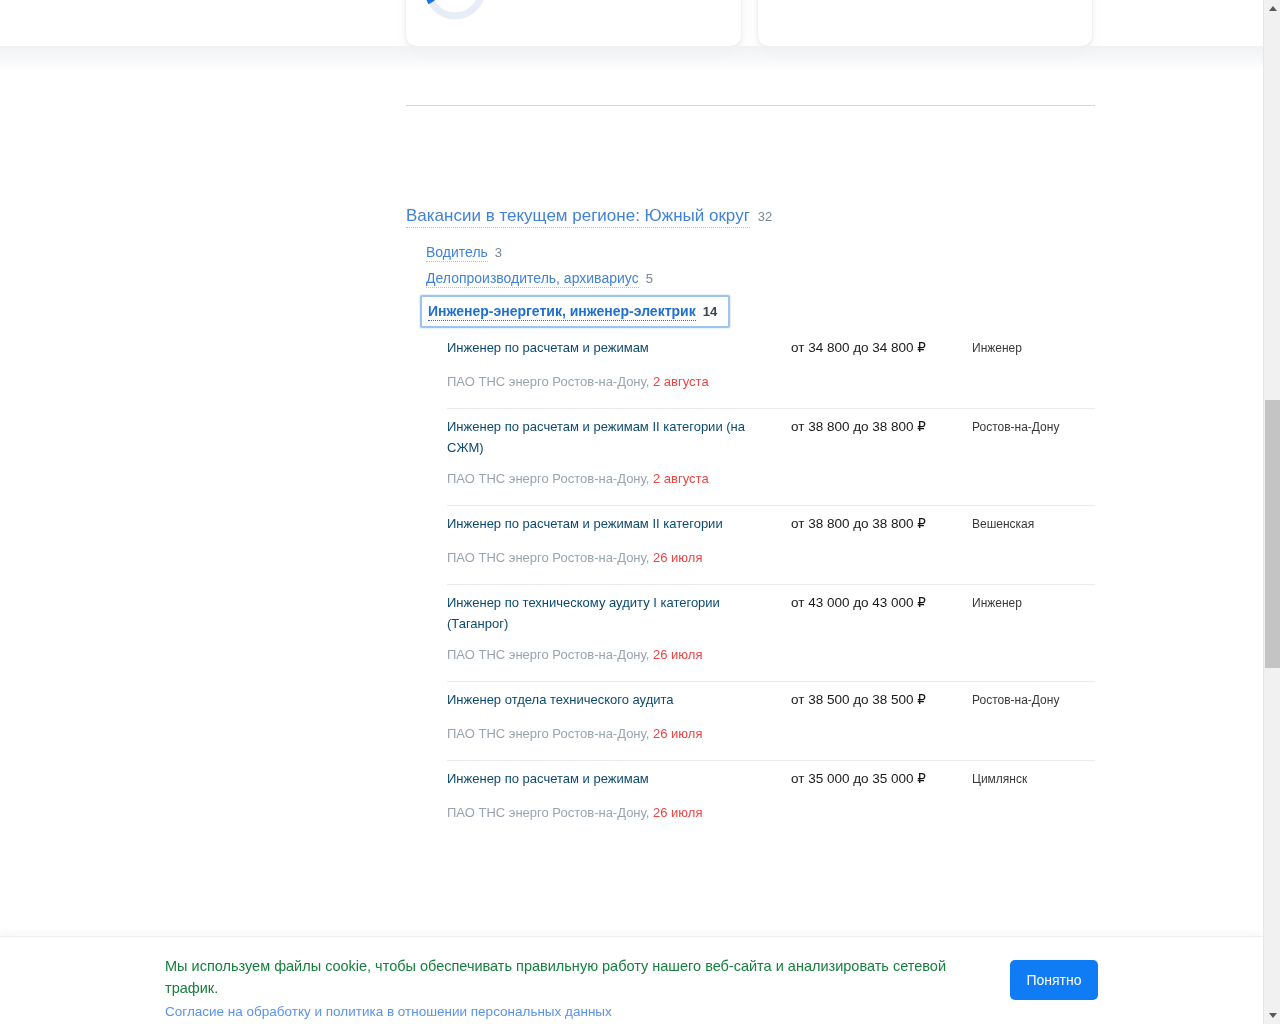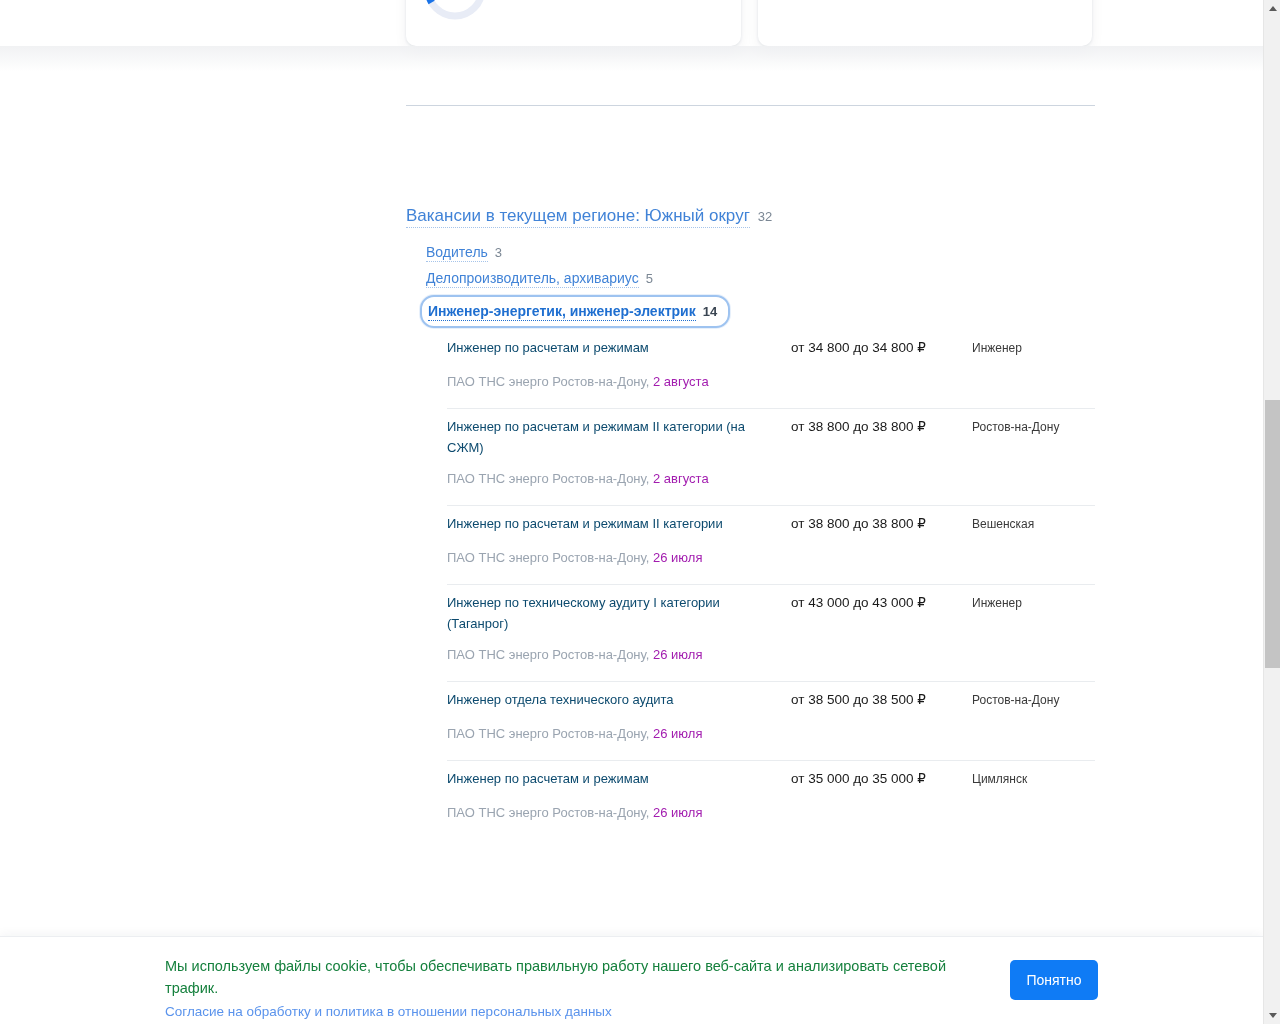--- a/index.html
+++ b/index.html
@@ -141,21 +141,21 @@
     color: #7b8794;
   }
 
   .sub-item.selected {
     position: relative;
     margin-left: -6px;
     padding: 5px 11px 5px 6px;
     height: auto;
     margin-bottom: 0;
     border: 2px solid #9ec3f0;
-    border-radius: 14px;
+    border-radius: 2px;
     background: #ffffff;
     box-shadow: 0 0 0 1px rgba(158,195,240,0.25);
     width: max-content;
   }
   .sub-item.selected .sub-link {
     font-weight: 700;
     color: #1f6fd0;
     border-bottom: 1px dotted #1f6fd0;
   }
   .sub-item.selected .sub-count {
@@ -209,21 +209,21 @@
     font-size: 12px;
     line-height: 16px;
     color: #3a3a3a;
   }
   .vac-meta {
     margin-top: 12px;
     font-size: 13px;
     line-height: 17px;
     color: #9aa4b0;
   }
-  .vac-meta .date { color: #a21caf; text-align: center; }
+  .vac-meta .date { color: #ef4444; text-align: center; }
 
   
   .cookie-banner {
     position: absolute;
     left: 0;
     bottom: 0;
     width: 1263px;
     height: 88px;
     background: #ffffff;
     border-top: 1px solid #eceef1;

